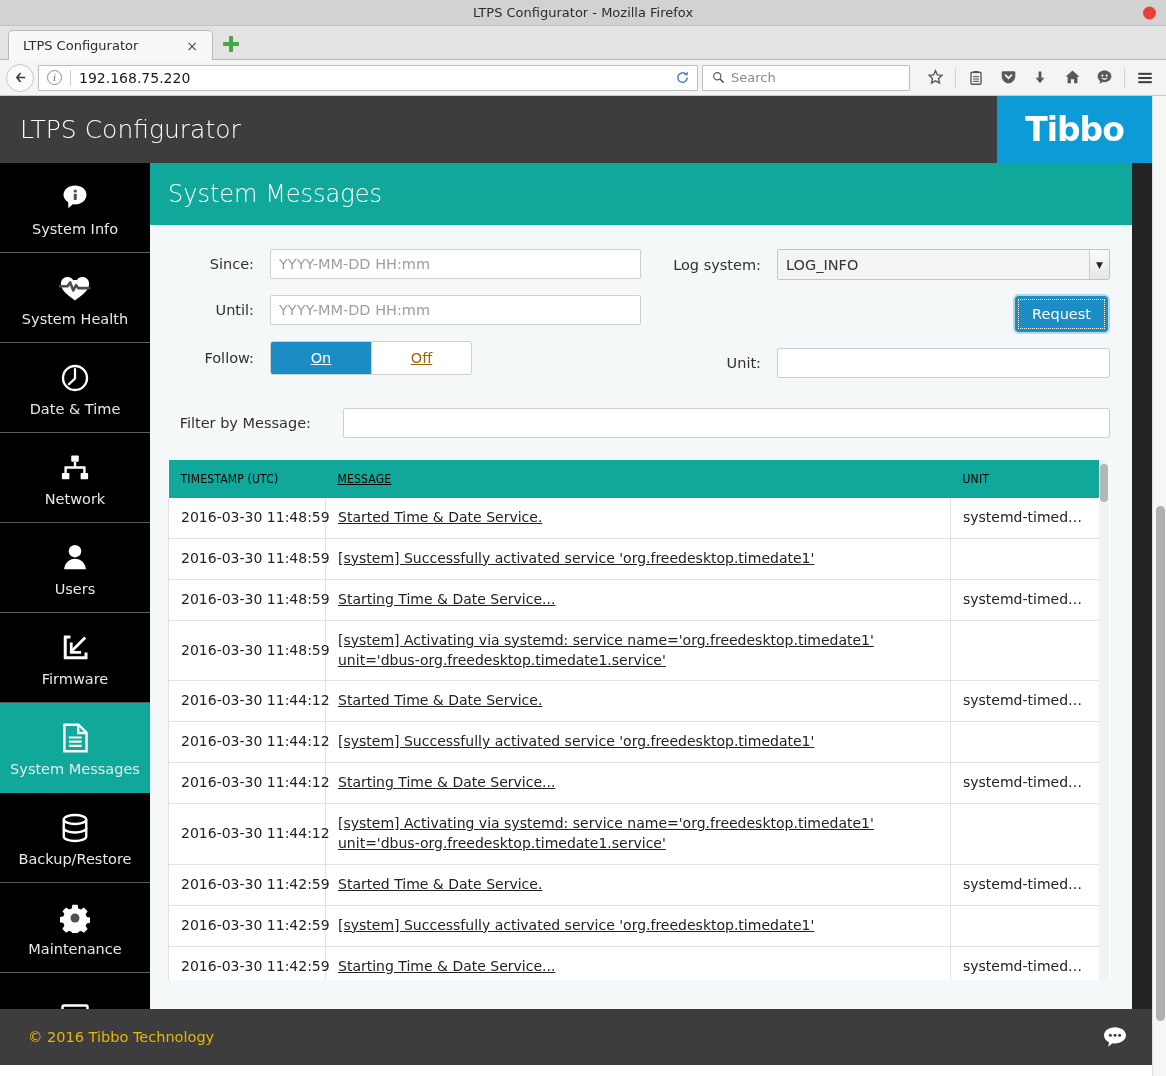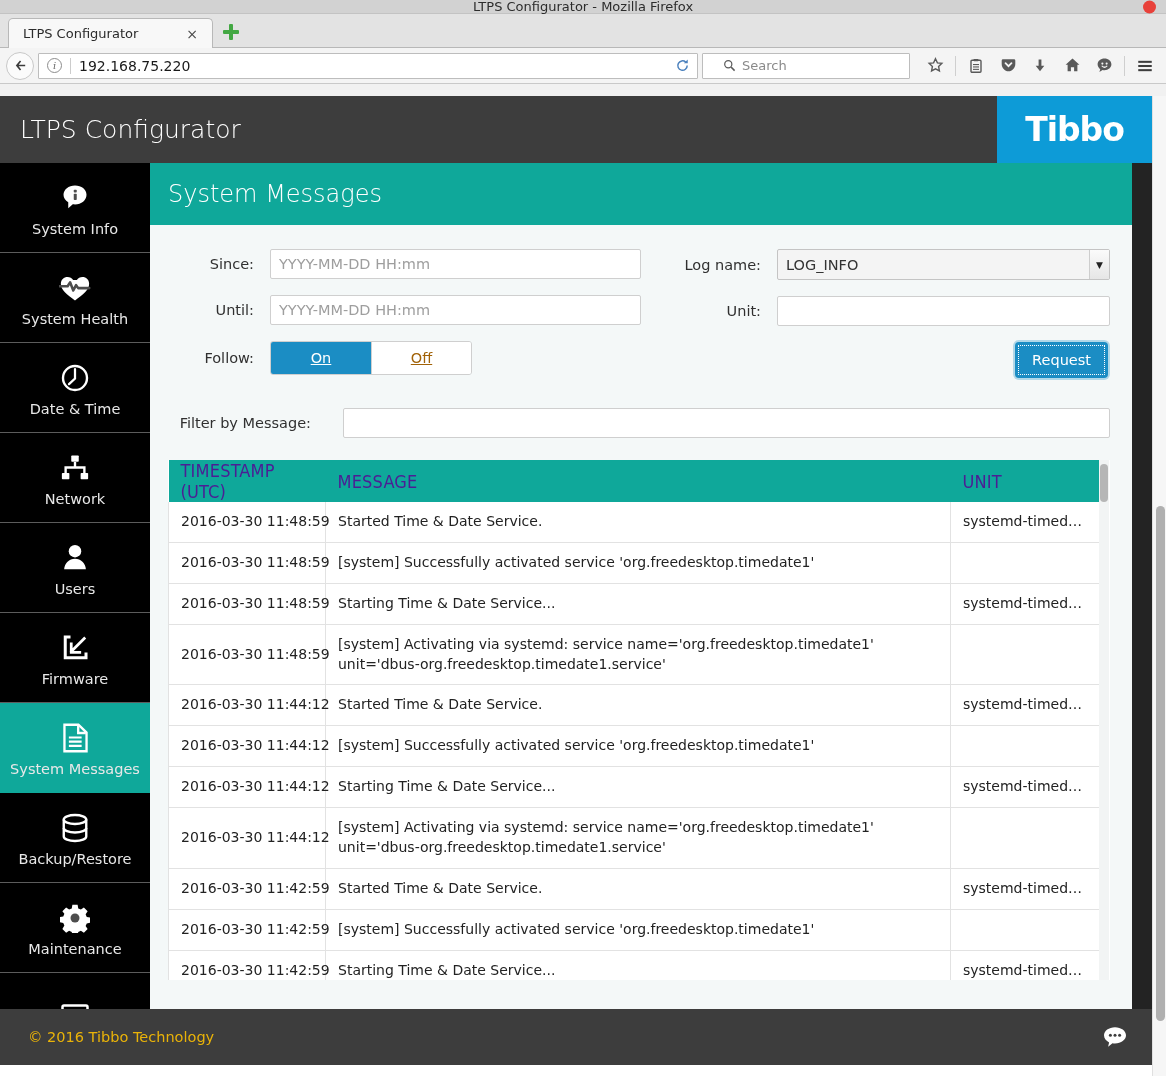--- a/index.html
+++ b/index.html
@@ -9,21 +9,21 @@
     width: 1166px; height: 1076px;
     overflow: hidden;
     font-family: "DejaVu Sans", "Liberation Sans", sans-serif;
     background: #ffffff;
   }
 
   
   #browser { width: 1166px; height: 1076px; position: relative; background:#f1f1f1; }
 
   .titlebar {
-    height: 14px; background: #d2d2d2;
+    height: 26px; background: #d2d2d2;
     display: flex; align-items: center; justify-content: center;
     position: relative; border-bottom: 1px solid #c3c3c3;
   }
   .titlebar-text { font-size: 13px; color: #2c2c2c; }
   .win-close-dot {
     position: absolute; right: 10px; top: 50%; transform: translateY(-50%);
     width: 13px; height: 13px; border-radius: 50%; background: #e8413a;
   }
 
   .tabstrip {
@@ -72,21 +72,21 @@
     font-family: "DejaVu Serif", "Liberation Serif", serif; flex: none;
   }
   .url-sep { width:1px; height:16px; background:#cccccc; margin: 0 8px; }
   .url-text { font-size: 14px; color: #1a1a1a; flex: 1; }
   .url-reload {
     width: 26px; height: 24px; display:flex; align-items:center; justify-content:center;
     color:#4b81bd; font-size: 15px; cursor: pointer;
   }
   .searchbar {
     width: 208px; height: 26px; background: #ffffff; border: 1px solid #bdbdbd;
-    display: flex; align-items: center; padding: 0 20px; gap: 6px; border-radius: 1px;
+    display: flex; align-items: center; padding: 0 9px; gap: 6px; border-radius: 1px;
   }
   .search-ph { font-size: 13px; color: #8a8a8a; }
   .toolbar-icons { display: flex; align-items: center; gap: 2px; padding-left: 6px; }
   .ticon {
     width: 30px; height: 28px; display: flex; align-items: center; justify-content: center;
     color: #595959; cursor: pointer;
   }
   .tool-sep { width: 1px; height: 20px; background: #cfcfcf; margin: 0 3px; }
 
   
@@ -190,33 +190,33 @@
   }
 
   
   .table-zone { padding: 0 22px 0 18px; position: relative; }
   .table-scroll {
     border: 0; max-height: 520px; overflow: hidden; position: relative;
     background: #ffffff; width: 942px;
   }
   table.msgs { border-collapse: collapse; width: 932px; table-layout: fixed; }
   table.msgs thead th {
-    background: #0fa89a; color: #4c1d95; text-align: left;
-    font-size: 18px; font-weight: normal; height: 38px; padding: 0 12px;
+    background: #0fa89a; color: #000000; text-align: left;
+    font-size: 12px; font-weight: normal; height: 38px; padding: 0 12px;
     font-stretch: condensed; letter-spacing: .2px;
   }
   table.msgs td {
     border-bottom: 1px solid #e2e2e2; border-right: 1px solid #e2e2e2;
     font-size: 14px; color: #222; padding: 10px 12px; vertical-align: middle;
     line-height: 1.42;
   }
   table.msgs td:last-child { border-right: none; }
   table.msgs tr td:first-child { border-left: 1px solid #e2e2e2; white-space: nowrap; }
   .col-ts { width: 157px; }
-  .col-msg { width: 625px; }
+  .col-msg { width: 625px; text-decoration: underline; }
   .col-unit { width: 150px; }
   .unit-cell { white-space: nowrap; overflow: hidden; text-overflow: ellipsis; }
 
   .tbl-scrollbar {
     position: absolute; right: 23px; top: 0; width: 10px; height: 520px;
     background: #f2f4f4;
   }
   .tbl-thumb {
     position: absolute; top: 4px; left: 1px; width: 8px; height: 38px;
     background: #b6b6b6; border-radius: 4px;
@@ -481,32 +481,32 @@
                       </div>
                       <div class="toggle-btn">
                         <span>Off</span>
                       </div>
                     </div>
                   </div>
                 </div>
 
                 <div class="form-col">
                   <div class="form-row">
-                    <span class="form-label wide">Log name:</span>
+                    <span class="form-label wide">Log system:</span>
                     <div class="sel-wrap">
                       <input class="sel-input" type="text" readonly="" value="LOG_INFO" style="">
                       <span class="sel-arrow">▼</span>
                     </div>
                   </div>
+                  <div class="form-row btn-row">
+                    <button class="request-btn">Request</button>
+                  </div>
                   <div class="form-row">
                     <span class="form-label wide">Unit:</span>
                     <input class="txt-input" type="text" value="" style="">
-                  </div>
-                  <div class="form-row btn-row">
-                    <button class="request-btn">Request</button>
                   </div>
                 </div>
               </div>
 
               <div class="filter-row">
                 <span class="filter-label">Filter by Message:</span>
                 <input class="filter-input" type="text" value="" style="">
               </div>
             </div>
 

